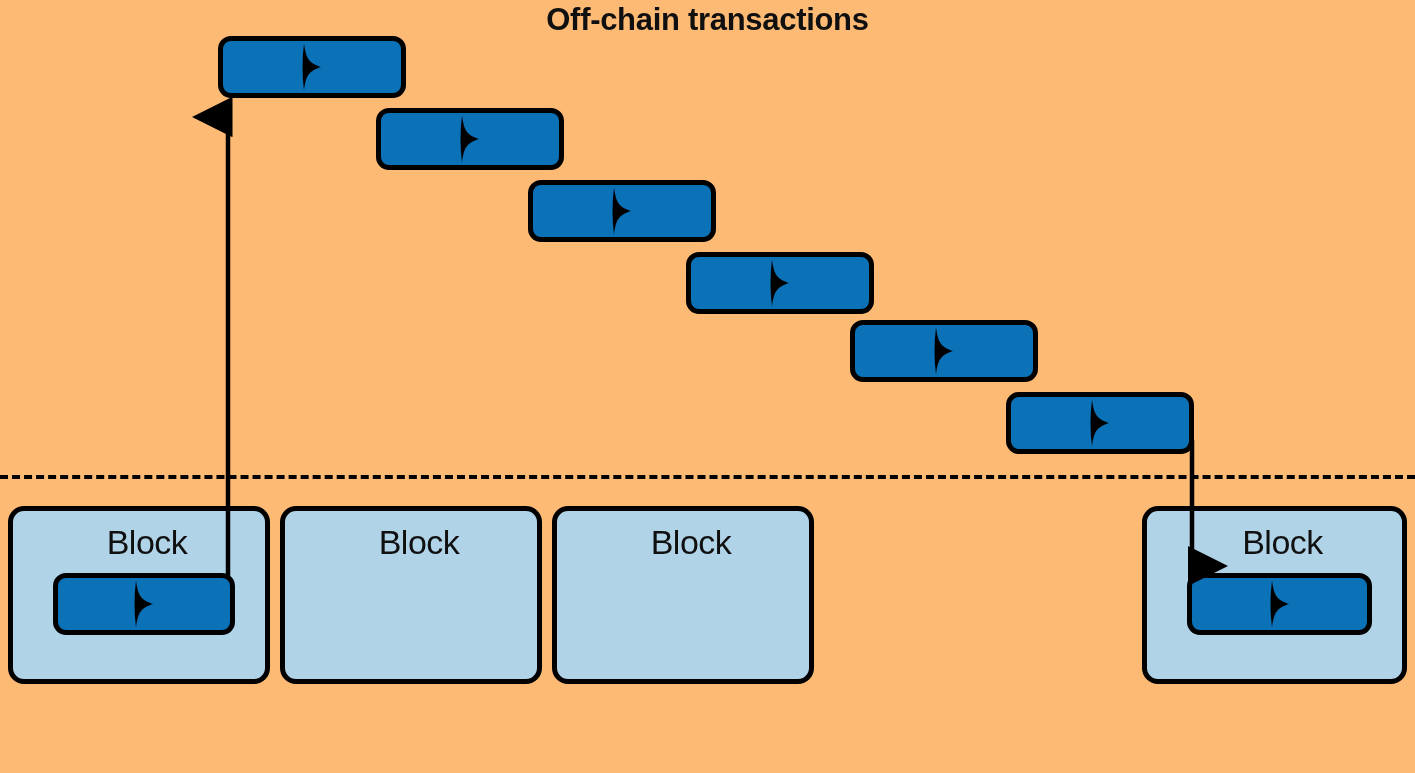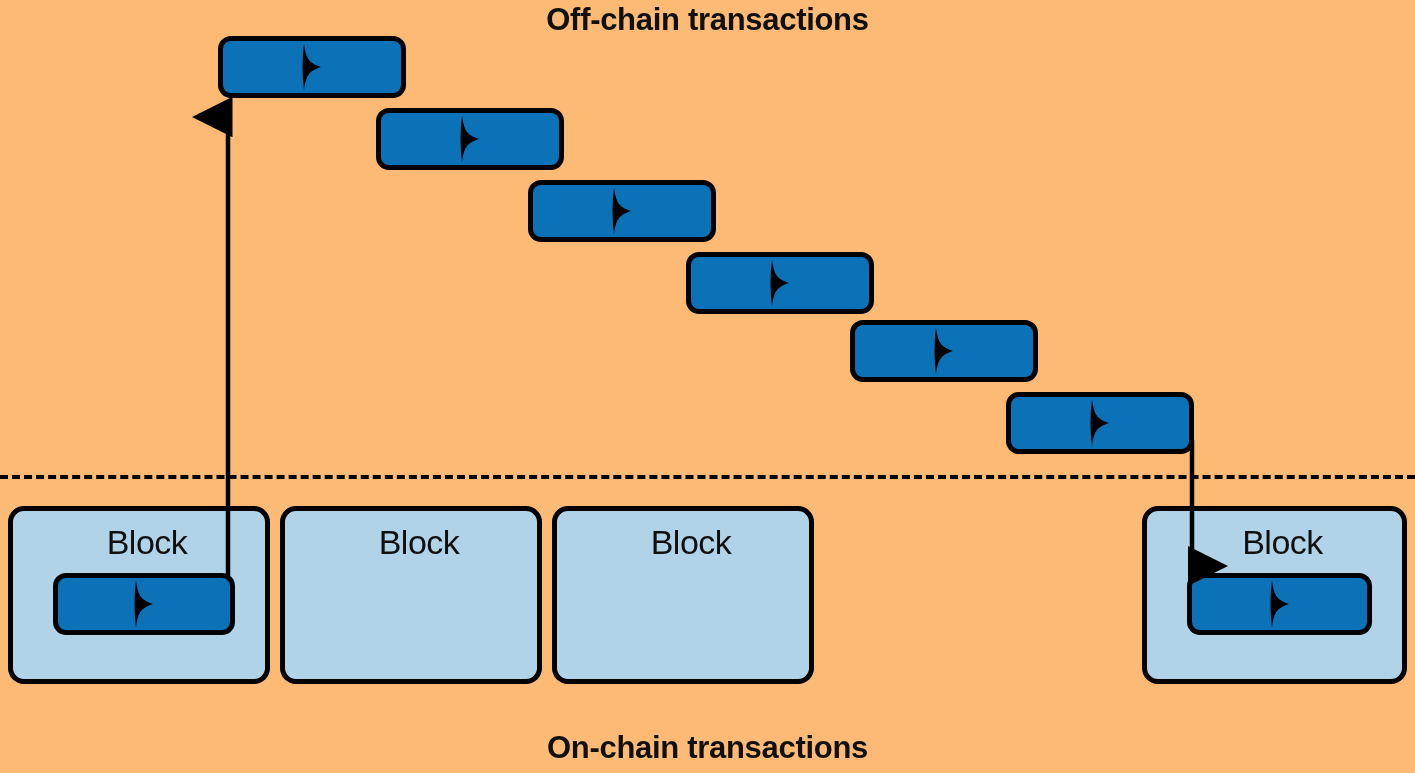--- a/index.html
+++ b/index.html
@@ -191,15 +191,14 @@
 
   <svg class="arrow" id="arrow-down" style="left:0; top:0; width:1415px; height:773px;">
     <defs>
       <marker id="head-down" markerWidth="9" markerHeight="9" refX="4.5" refY="8" orient="auto" markerUnits="strokeWidth">
         <polygon points="0,9 4.5,0 9,9" fill="#000000"></polygon>
       </marker>
     </defs>
     <line x1="1192" y1="440" x2="1192" y2="566" stroke="#000000" stroke-width="4.5" marker-end="url(#head-down)"></line>
   </svg>
 
-  <div class="caption" id="caption-bottom">On-chain transactions</div>
 
 </div>
 
 </body></html>

